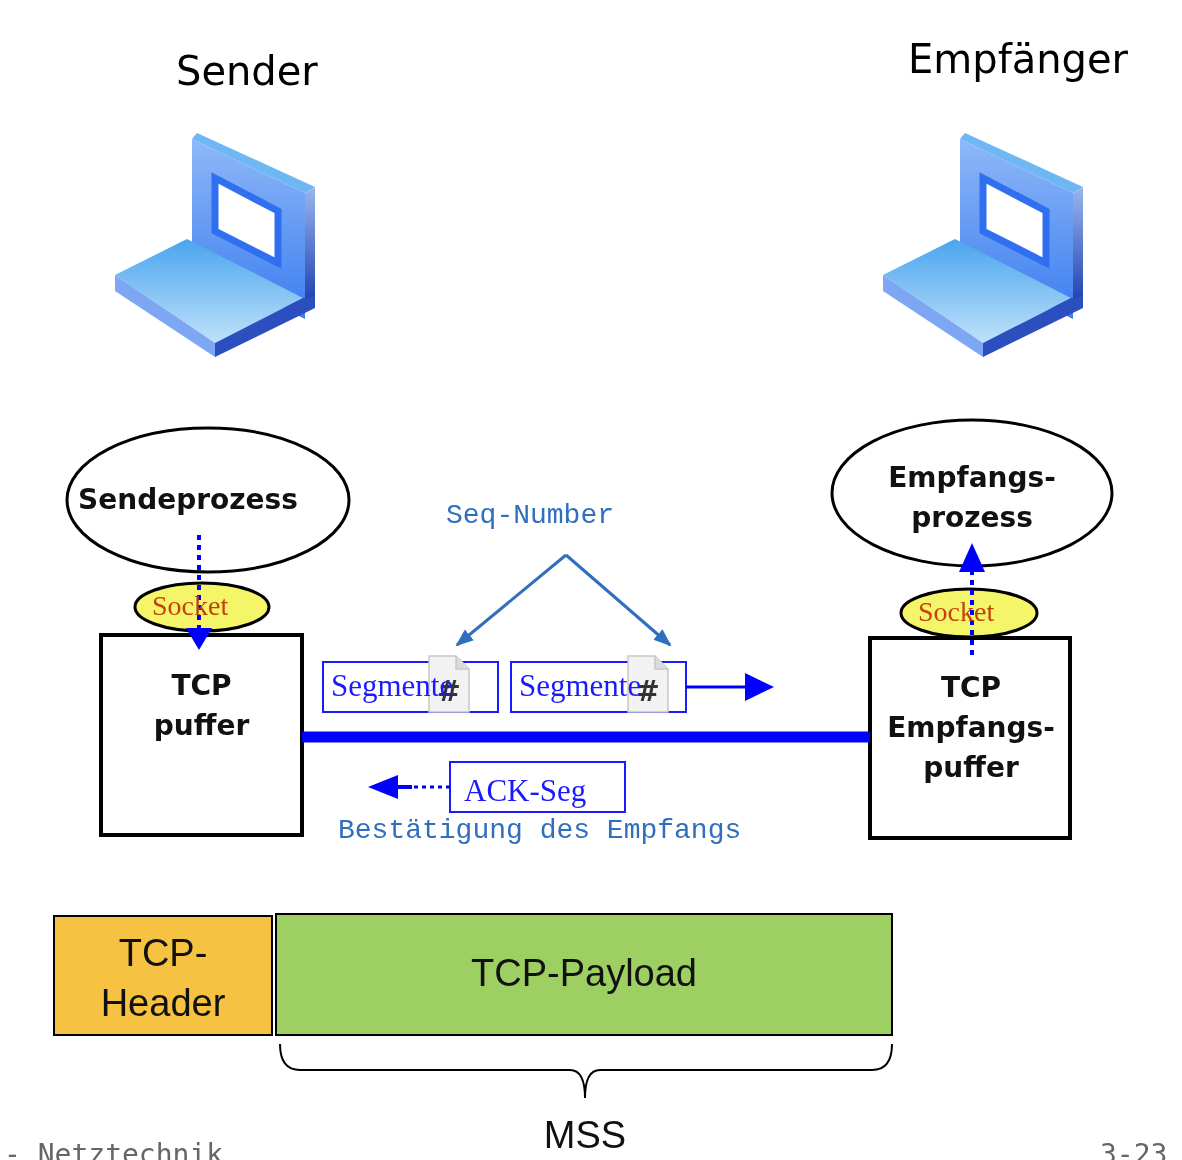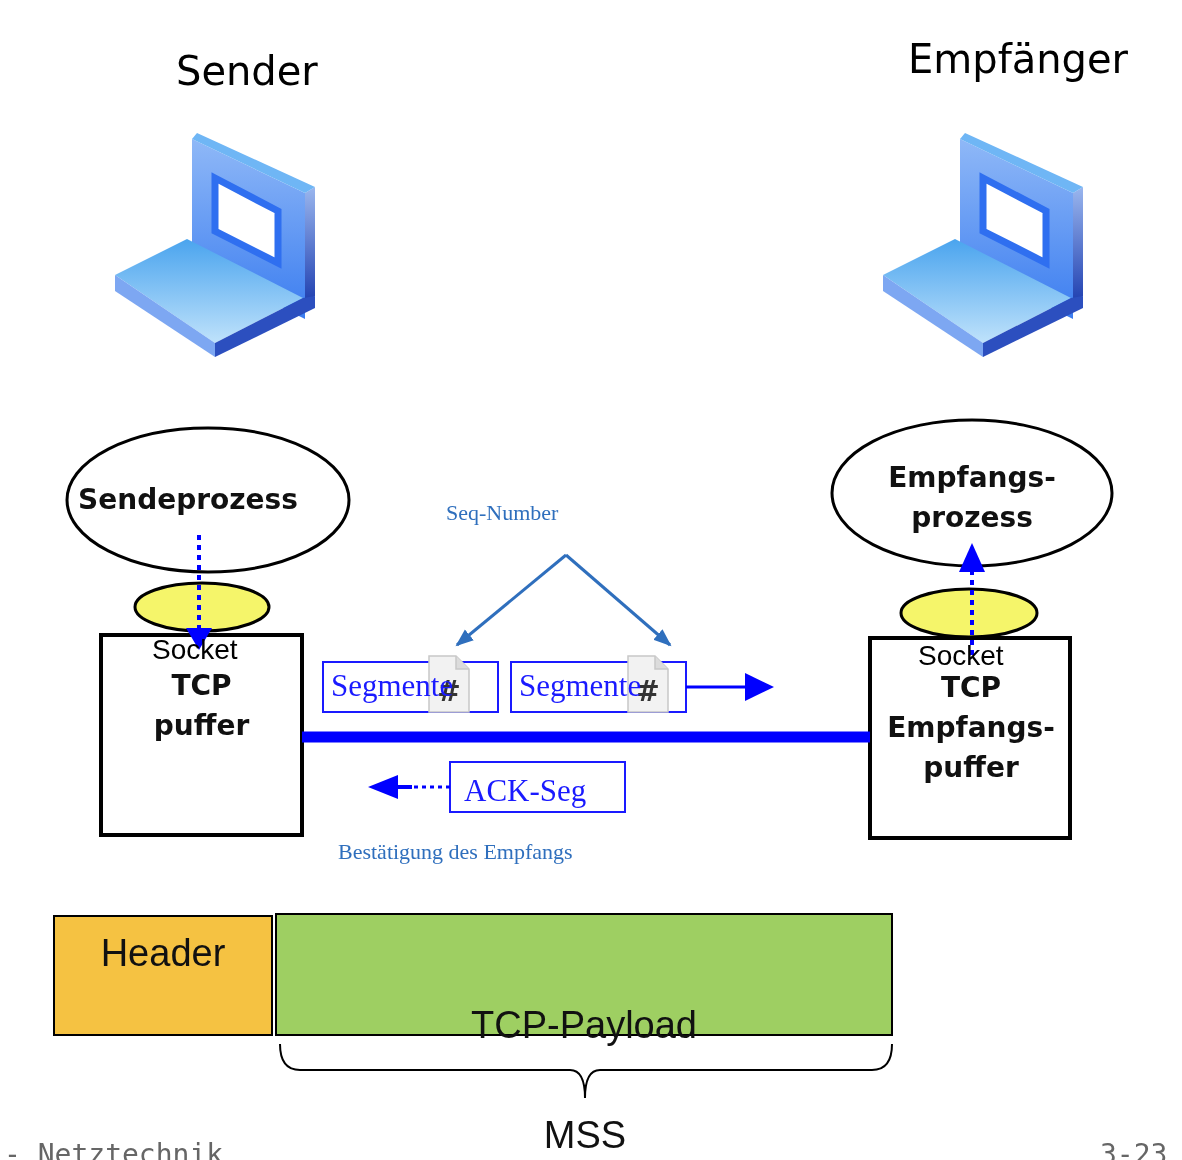--- a/index.html
+++ b/index.html
@@ -2,23 +2,23 @@
 <html><head>
 <meta charset="utf-8">
 <style>
   html, body { margin: 0; padding: 0; background: #ffffff; }
   body { width: 1182px; height: 1160px; position: relative; overflow: hidden;
          font-family: "DejaVu Sans", sans-serif; }
   .abs { position: absolute; }
   .title { font-family: "DejaVu Sans", sans-serif; font-size: 40px; color: #000; }
   .proc-label { font-family: "DejaVu Sans", sans-serif; font-weight: bold; font-size: 28px;
                 color: #111; text-align: center; line-height: 40px; }
-  .socket-label { font-family: Liberation Sans, sans-serif; font-size: 28px; color: #000000; margin-top: 44px; }
+  .socket-label { font-family: Liberation Serif, serif; font-size: 28px; color: #c2410c; }
   .seg-text { font-family: Liberation Serif, serif; font-size: 31px; color: #1a1aff; }
-  .annot { font-family: Liberation Serif, serif; font-size: 22px; color: #2f6fbd; }
+  .annot { font-family: Liberation Mono, monospace; font-size: 28px; color: #2f6fbd; }
   .box-label { font-family: "Liberation Sans", sans-serif; font-size: 38px; color: #111;
                text-align: center; }
   .footer { font-family: "DejaVu Sans Mono", monospace; font-size: 28px; color: #666; }
   svg text { pointer-events: none; }
 </style>
 </head>
 <body>
 
 <div class="abs title" style="left:176px; top:48px;">Sender</div>
 <div class="abs title" style="left:908px; top:36px;">Empfänger</div>
@@ -138,22 +138,23 @@
   <div>puffer</div>
 </div>
 <div class="abs proc-label" style="left:866px; top:668px; width:210px;">
   <div>TCP</div>
   <div>Empfangs-</div>
   <div>puffer</div>
 </div>
 
 <div class="abs annot" style="left:446px; top:500px;">Seq-Number</div>
 <div class="abs seg-text" style="left:464px; top:773px;">ACK-Seg</div>
-<div class="abs annot" style="left:338px; top:839px;">Bestätigung des Empfangs</div>
+<div class="abs annot" style="left:338px; top:815px;">Bestätigung des Empfangs</div>
 
 <div class="abs box-label" style="left:54px; top:928px; width:218px; line-height:50px;">
+  <div>TCP-</div>
   <div>Header</div>
 </div>
-<div class="abs box-label" style="left:276px; top:1004px; width:616px;">TCP-Payload</div>
+<div class="abs box-label" style="left:276px; top:952px; width:616px;">TCP-Payload</div>
 <div class="abs box-label" style="left:500px; top:1114px; width:170px;">MSS</div>
 
 <div class="abs footer" style="left:4px; top:1138px;">- Netztechnik</div>
 <div class="abs footer" style="left:1100px; top:1138px;">3-23</div>
 
 </body></html>

